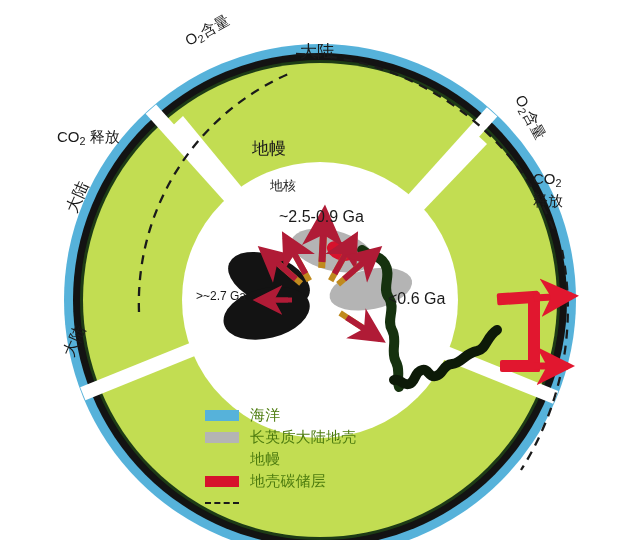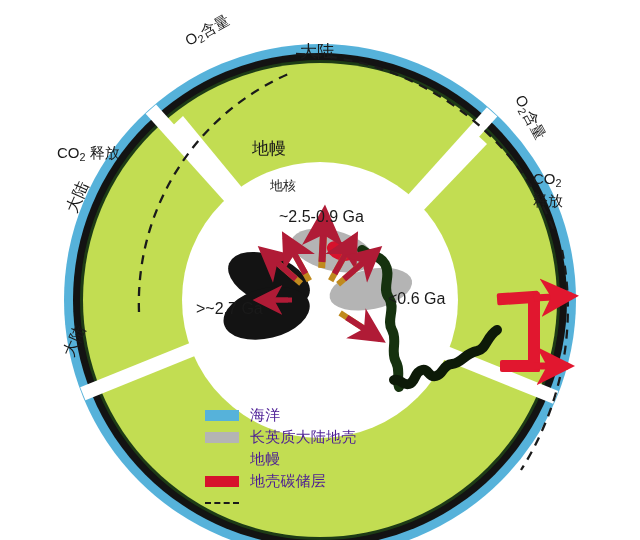--- a/index.html
+++ b/index.html
@@ -20,21 +20,21 @@
     line-height:1.15;
   }
   .lbl .sub{font-size:0.72em;vertical-align:-0.30em;}
   .cn{font-size:15px;}
   .legend{position:absolute;left:205px;top:404px;}
   .legend-row{display:flex;align-items:center;height:22px;}
   .legend-sw{width:34px;height:11px;margin-right:11px;flex:none;}
   .legend-sw.dashed{
      height:0;border-top:2.5px dashed #1a1a1a;background:none;
   }
-  .legend-txt{font-size:15px;color:#4c1d95;letter-spacing:.2px;}
+  .legend-txt{font-size:15px;color:#4d7c0f;letter-spacing:.2px;}
 </style>
 </head>
 <body>
 
 <div id="stage">
 
   <svg id="diagram" viewBox="0 0 640 540">
     <defs>
 
       <clipPath id="ringClip">
@@ -180,21 +180,21 @@
       <line x1="534" y1="366" x2="568" y2="366" stroke="#e1172f" stroke-width="7" marker-end="url(#arrowBrightRed)"></line>
     </g>
   </svg>
 
   <div class="lbl cn" style="left:182px;top:34px;transform:rotate(-29deg);transform-origin:left top;">
     <span>O</span><span class="sub">2</span><span>含量</span>
   </div>
 
   <div class="lbl cn" style="left:300px;top:42px;font-size:17px;">大陆</div>
 
-  <div class="lbl cn" style="left:57px;top:144px;">
+  <div class="lbl cn" style="left:57px;top:128px;">
     <span>CO</span><span class="sub">2</span><span> 释放</span>
   </div>
 
   <div class="lbl cn" style="left:63px;top:208px;transform:rotate(-66deg);transform-origin:left top;font-size:16px;">大陆</div>
 
   <div class="lbl cn" style="left:60px;top:352px;transform:rotate(-66deg);transform-origin:left top;font-size:16px;">大陆</div>
 
   <div class="lbl cn" style="left:527px;top:92px;transform:rotate(62deg);transform-origin:left top;">
     <span>O</span><span class="sub">2</span><span>含量</span>
   </div>
@@ -203,21 +203,21 @@
     <span>CO</span><span class="sub">2</span>
   </div>
   <div class="lbl cn" style="left:533px;top:192px;">释放</div>
 
   <div class="lbl cn" style="left:252px;top:139px;font-size:17px;">地幔</div>
 
   <div class="lbl cn" style="left:270px;top:179px;font-size:13px;">地核</div>
 
   <div class="lbl" style="left:279px;top:208px;font-size:16px;">~2.5-0.9 Ga</div>
 
-  <div class="lbl" style="left:196px;top:300px;font-size:16px;">&gt;~2.7 Ga</div>
+  <div class="lbl" style="left:196px;top:290px;font-size:12px;">&gt;~2.7 Ga</div>
 
   <div class="lbl" style="left:388px;top:290px;font-size:16px;">&lt;0.6 Ga</div>
 
   <div class="legend">
     <div class="legend-row">
       <span class="legend-sw" style="background:#56b2da;"></span>
       <span class="legend-txt">海洋</span>
     </div>
     <div class="legend-row">
       <span class="legend-sw" style="background:#b4b4b4;"></span>

